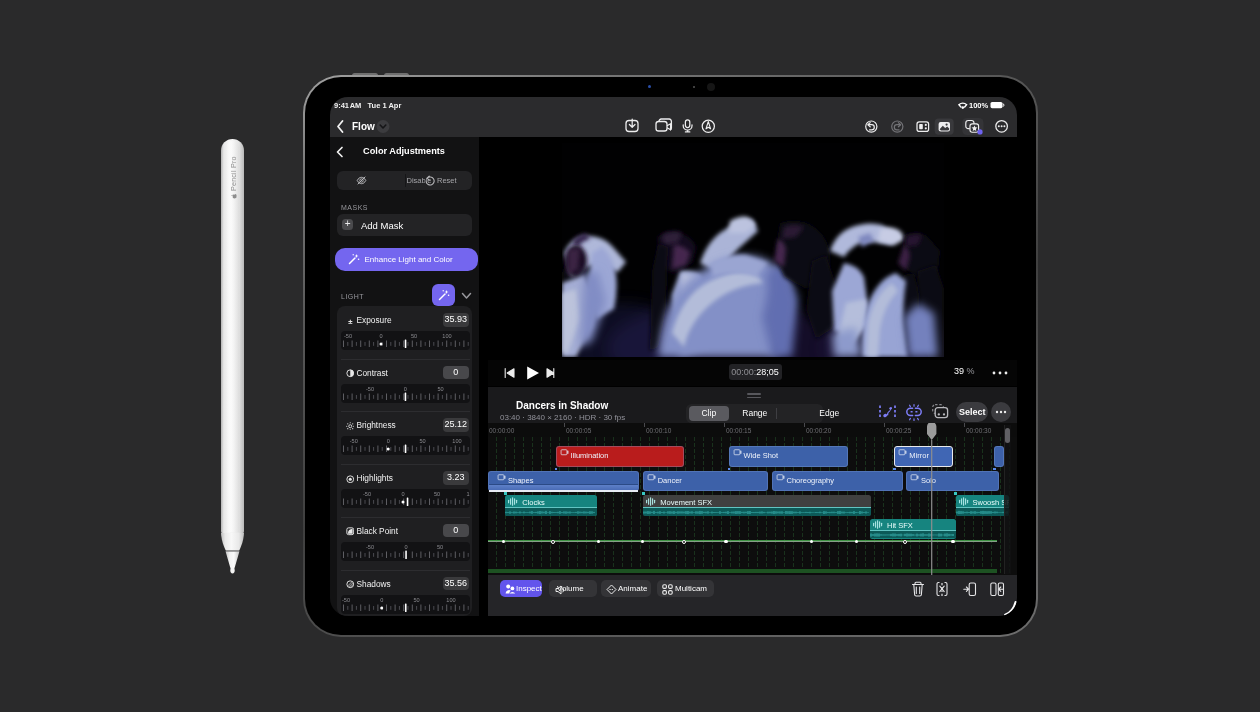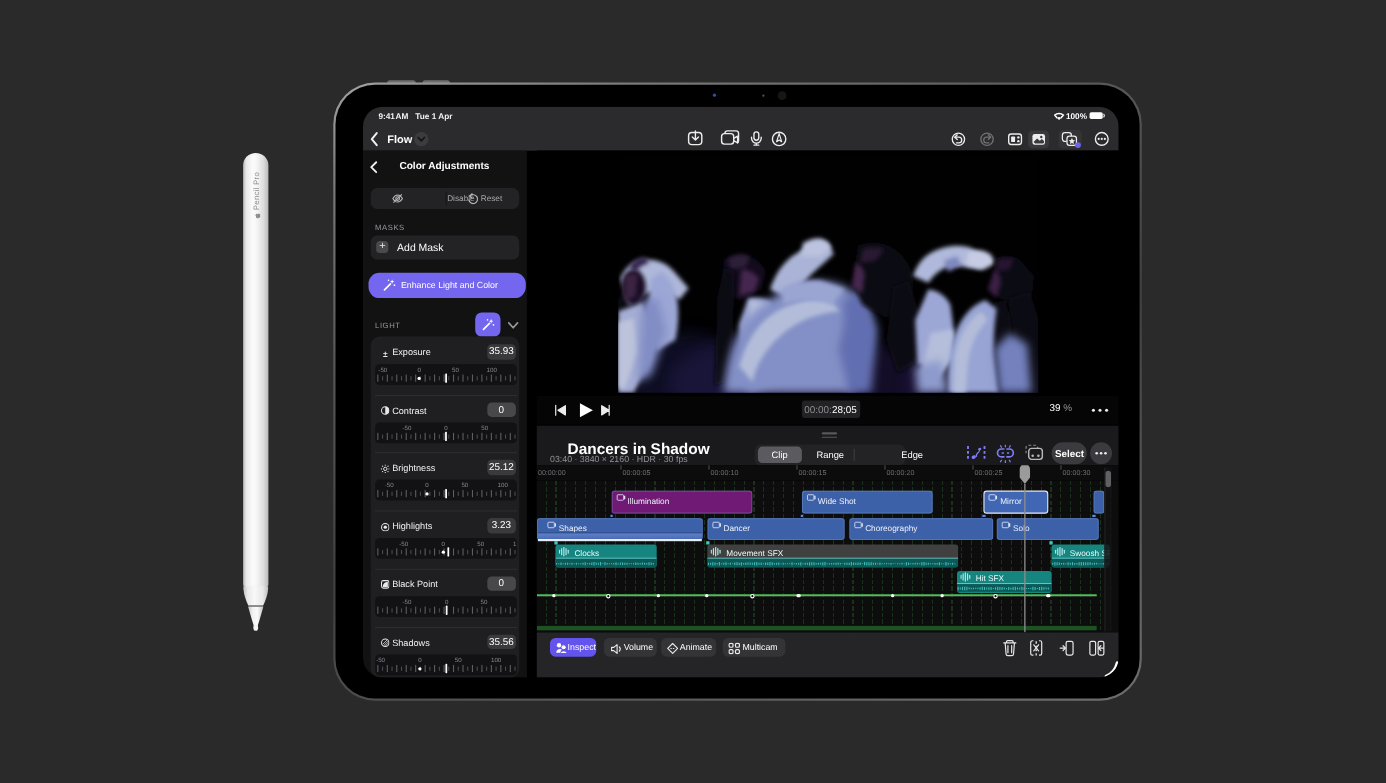--- a/index.html
+++ b/index.html
@@ -82,21 +82,21 @@
 <div id="dev-btn1"></div>
 <div id="dev-btn2"></div>
 <div id="device">
     <div id="bezel"></div>
   </div>
 <div id="cam-b"></div>
 <div id="cam-w"></div>
 <div id="cam-r"></div>
 <div id="screen">
   <div id="topbar"></div>
-  <div class="sbtxt" style="left:14px;text-align:right;">9:41 AM&nbsp;&nbsp;&nbsp;Tue 1 Apr</div>
+  <div class="sbtxt" style="left:4px;text-align:right;">9:41 AM&nbsp;&nbsp;&nbsp;Tue 1 Apr</div>
   <svg class="abs" style="left:628px;top:2px;" width="50" height="12" viewBox="0 0 50 12">
     <path d="M3.2 8.9 L1 6.3 C2.2 5.2 3.7 4.6 5.3 4.6 C6.9 4.6 8.4 5.2 9.6 6.3 L7.4 8.9" fill="none" stroke="#fff" stroke-width="1.6" stroke-linecap="round" transform="scale(0.9) translate(0,0)"></path>
     <circle cx="4.8" cy="8.6" r="1.3" fill="#fff"></circle>
     <text x="11" y="9.3" fill="#fff" font-size="7.5" font-weight="bold" font-family="Liberation Sans">100%</text>
     <rect x="32.5" y="3" width="12" height="6.2" rx="1.6" fill="#fff"></rect>
     <path d="M45.2 4.6 a2 2 0 0 1 0 3" fill="none" stroke="#fff" stroke-width="1"></path>
   </svg>
   <svg id="tb-icons" class="abs" style="left:0;top:18px;" width="687" height="22" viewBox="0 0 687 22">
     <path d="M12.5 6 L8 11.5 L12.5 17" fill="none" stroke="#f0f0f0" stroke-width="1.8" stroke-linecap="round" stroke-linejoin="round"></path>
     <text x="22" y="15" fill="#fff" font-size="10" font-weight="bold" font-family="Liberation Sans">Flow</text>
@@ -581,21 +581,21 @@
           <g fill="#ececec">
             <circle cx="4" cy="3" r="1.4"></circle>
             <circle cx="10" cy="3" r="1.4"></circle>
             <circle cx="16" cy="3" r="1.4"></circle>
           </g>
         </svg>
     </div>
     <div id="tlhead">
       <div class="abs" style="left:259px;top:6px;width:14px;height:1.5px;background:#57575c;border-radius:1px;"></div>
       <div class="abs" style="left:259px;top:9.5px;width:14px;height:1.5px;background:#57575c;border-radius:1px;"></div>
-      <div class="abs" style="left:12px;top:12.5px;font-size:14px;font-weight:bold;color:#fff;padding-left:16px;">Dancers in Shadow</div>
+      <div class="abs" style="left:12px;top:12.5px;font-size:10px;font-weight:bold;color:#fff;padding-left:16px;">Dancers in Shadow</div>
       <div class="abs" style="left:12px;top:25.5px;font-size:8px;color:#92929a;">03:40 · 3840 × 2160 · HDR · 30 fps</div>
       <div class="abs" style="left:198.3px;top:16.5px;width:137px;height:19px;background:#232325;border-radius:5.5px;">
         <div class="abs" style="left:2.5px;top:2px;width:40px;height:15px;background:#5a5a5f;border-radius:4px;text-align:center;line-height:15px;font-size:8.5px;color:#fff;">Clip</div>
         <div class="abs" style="left:46px;top:0;width:45px;text-align:center;line-height:19px;font-size:8.5px;color:#fff;">Range</div>
         <div class="abs" style="left:89.5px;top:4px;width:1px;height:11px;background:#3e3e42;"></div>
         <div class="abs" style="left:92px;top:0;width:43px;text-align:right;line-height:19px;font-size:8.5px;color:#fff;padding-left:41px;">Edge</div>
       </div>
       <svg class="abs" style="left:390px;top:16.5px;" width="19" height="16" viewBox="0 0 19 16">
         <g stroke="#7d7df6" stroke-width="1.7" fill="none">
           <path d="M2 1.5 v13" stroke-dasharray="2.6 1.9"></path>
@@ -645,21 +645,21 @@
         <div class="abs" style="left:238px;top:3.5px;font-size:6.5px;">00:00:15</div>
       <div class="tick" style="left:316px;"></div>
         <div class="abs" style="left:318px;top:3.5px;font-size:6.5px;">00:00:20</div>
       <div class="tick" style="left:396px;"></div>
         <div class="abs" style="left:398px;top:3.5px;font-size:6.5px;">00:00:25</div>
       <div class="tick" style="left:476px;"></div>
         <div class="abs" style="left:478px;top:3.5px;font-size:6.5px;">00:00:30</div>
     </div>
     <div id="tlbody">
         <div class="abs" style="left:0;top:0;width:529px;height:138px;background:repeating-linear-gradient(0deg,#0d0d0d 0 2px,rgba(0,0,0,0) 2px 6px),repeating-linear-gradient(90deg,rgba(0,0,0,0) 0px,rgba(0,0,0,0) 8px,rgba(54,134,64,0.30) 8px,rgba(54,134,64,0.30) 9px);"></div>
-        <div class="clip" style="left:67.5px;top:9px;width:128.5px;height:21.3px;background:#701a75;border:0.5px solid rgba(130,160,215,0.35);border-radius:3px;">
+        <div class="clip" style="left:67.5px;top:9px;width:128.5px;height:21.3px;background:#b91c1c;border:0.5px solid rgba(130,160,215,0.35);border-radius:3px;">
           <svg class="abs" style="left:1px;top:0;" width="12" height="10" viewBox="0 0 14 12">
             <g transform="translate(3,2.8)" stroke="#dfe6f2" fill="none" stroke-width="0.9">
               <rect x="0.5" y="0.5" width="7" height="6" rx="0.9"></rect>
               <path d="M8.6 1.6 v3.8" stroke-width="1.4"></path>
             </g>
           </svg>
           <div class="abs" style="left:14px;top:3.6px;font-size:7.5px;color:#eef2fa;white-space:nowrap;">Illumination</div>
         </div>
         <div class="abs" style="left:66.5px;top:30.6px;width:2.8px;height:2.8px;background:#5b8ae8;"></div>
         <div class="clip" style="left:240.5px;top:9px;width:119.0px;height:21.3px;background:#3d61a9;border:0.5px solid rgba(130,160,215,0.35);border-radius:3px;">
@@ -821,21 +821,21 @@
               <circle cx="7.4" cy="4.4" r="1.9"></circle>
               <path d="M4.6 9.6 a3.2 3.2 0 0 1 5.6 0 Z"></path>
             </g>
           </svg>
   <span style="margin-left:16px;">Inspect</span></div>
 <div class="pill" style="left:61px;width:48px;">
   <svg class="abs" style="left:6px;top:5px;" width="11" height="10" viewBox="0 0 11 10">
             <path d="M1 3.5 h2 L6 1 v8 L3 6.5 h-2 Z" fill="none" stroke="#ececec" stroke-width="1" stroke-linejoin="round"></path>
             <path d="M8 3 a3 3 0 0 1 0 4" fill="none" stroke="#ececec" stroke-width="1" stroke-linecap="round"></path>
           </svg>
-  <span style="margin-left:18px;">Volume</span></div>
+  <span style="margin-left:8px;">Volume</span></div>
 <div class="pill" style="left:113px;width:49.5px;">
   <svg class="abs" style="left:5px;top:4.5px;" width="11" height="11" viewBox="0 0 11 11">
             <g fill="none" stroke="#ececec" stroke-width="1">
               <path d="M5.5 1 L10 5.5 L5.5 10 L1 5.5 Z" stroke-linejoin="round"></path>
               <path d="M3.5 5.5 h4" stroke-dasharray="1.2 1"></path>
             </g>
           </svg>
   <span style="margin-left:17px;">Animate</span></div>
 <div class="pill" style="left:169px;width:57px;">
   <svg class="abs" style="left:5px;top:4.5px;" width="11" height="11" viewBox="0 0 11 11">

